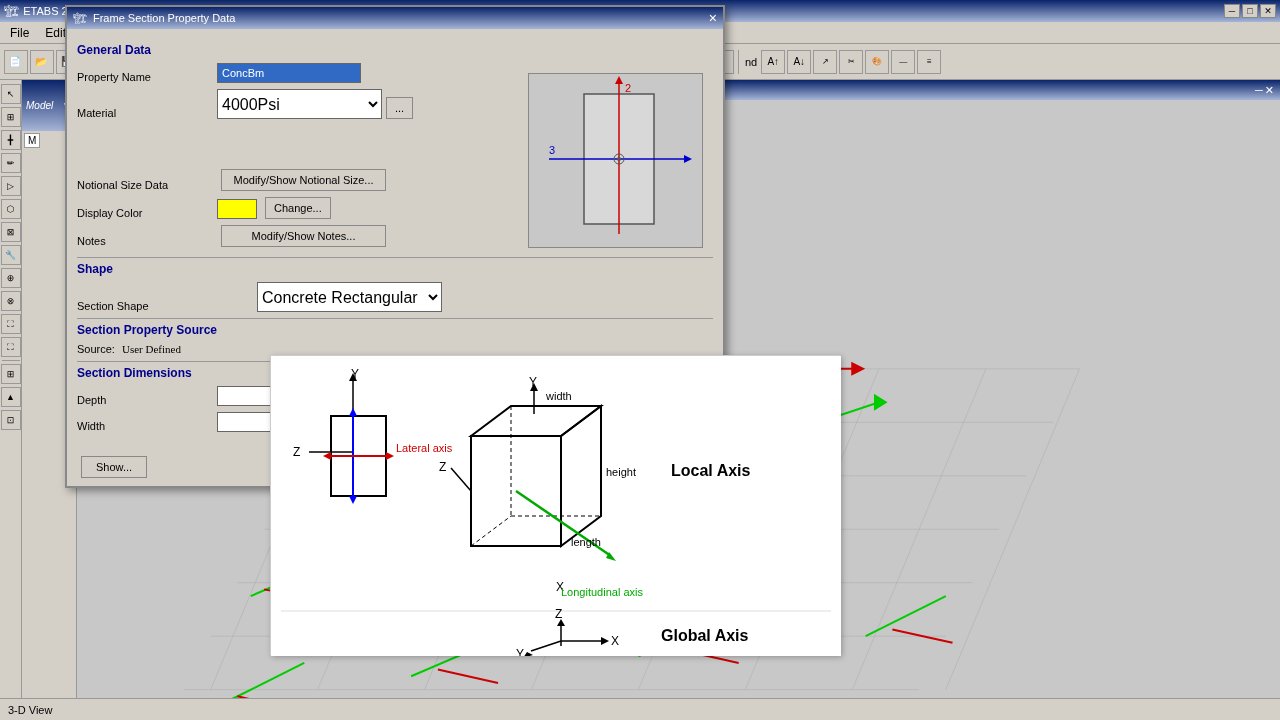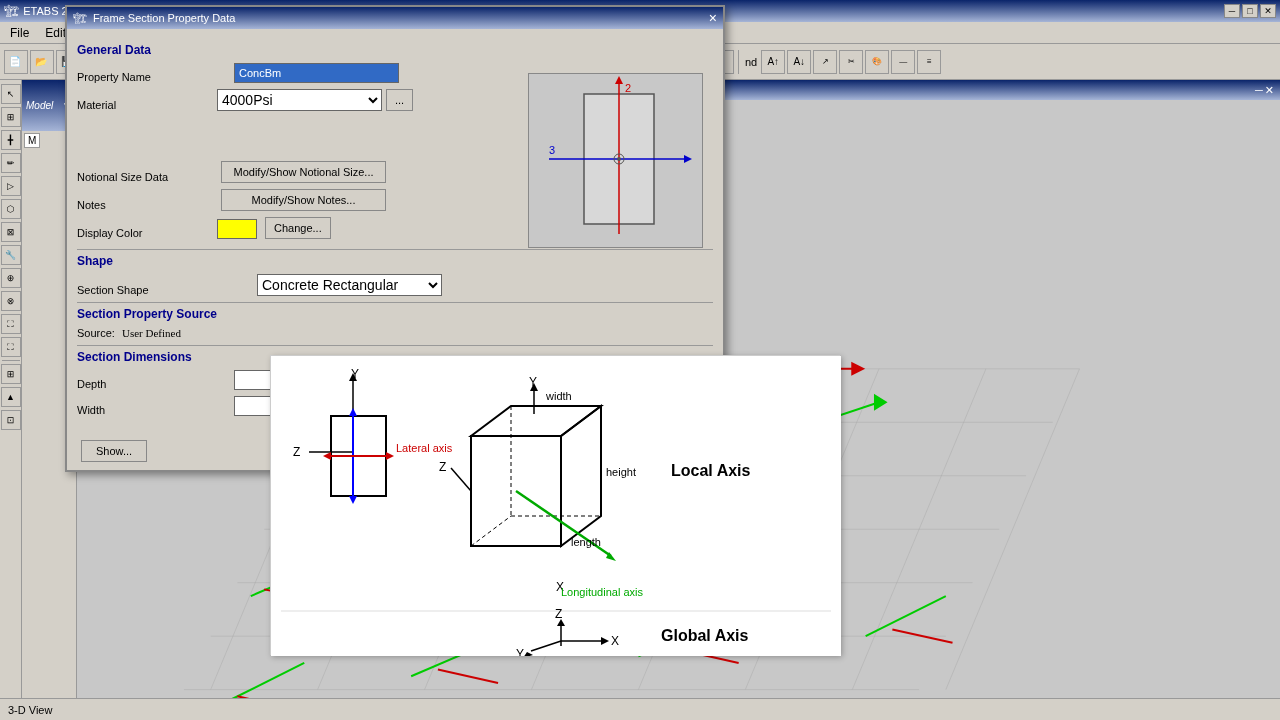--- a/index.html
+++ b/index.html
@@ -161,37 +161,36 @@
     .form-row {
       display: flex;
       align-items: flex-end;
       margin-bottom: 6px;
     }
     .form-label {
       width: 140px;
       font-size: 11px;
     }
     .form-input {
-      width: 165px;
+      width: 144px;
       height: 20px;
       border: 1px solid #666;
       padding: 1px 4px;
       font-size: 11px;
       background: white;
-      margin-left: 17px;
     }
     .form-input.selected {
       background: #316ac5;
       color: white;
     }
     .form-select {
       width: 165px;
-      height: 22px;
+      height: 30px;
       border: 1px solid #666;
-      font-size: 14px;
+      font-size: 16px;
       background: white;
     }
     .form-btn {
       height: 22px;
       padding: 0 8px;
       background: #d4d0c8;
       border: 1px solid #888;
       font-size: 11px;
       cursor: pointer;
       margin-left: 4px;
@@ -520,28 +519,28 @@
           </select>
           <button class="form-btn">...</button>
         </div>
 
         <div class="form-row">
           <span class="form-label">Notional Size Data</span>
           <button class="form-btn" style="width:165px;margin-top:44px;">Modify/Show Notional Size...</button>
         </div>
 
         <div class="form-row">
-          <span class="form-label">Notes</span>
-          <button class="form-btn" style="width:165px;">Modify/Show Notes...</button>
-        </div>
-
-        <div class="form-row">
           <span class="form-label">Display Color</span>
           <div class="color-box" style="background:yellow;"></div>
           <button class="form-btn">Change...</button>
+        </div>
+
+        <div class="form-row">
+          <span class="form-label">Notes</span>
+          <button class="form-btn" style="width:165px;">Modify/Show Notes...</button>
         </div>
       </div>
 
       <div id="preview-box" style="position:relative; width:175px; height:175px; background:#c8c8c8; border:1px solid #888; flex-shrink:0;">
         <svg width="175" height="175">
 
           <rect x="55" y="20" width="70" height="130" fill="#d8d8d8" stroke="#555" stroke-width="1.5"></rect>
 
           <line x1="90" y1="10" x2="90" y2="160" stroke="#cc0000" stroke-width="1.5"></line>
           <polygon points="86,10 90,2 94,10" fill="#cc0000"></polygon>

